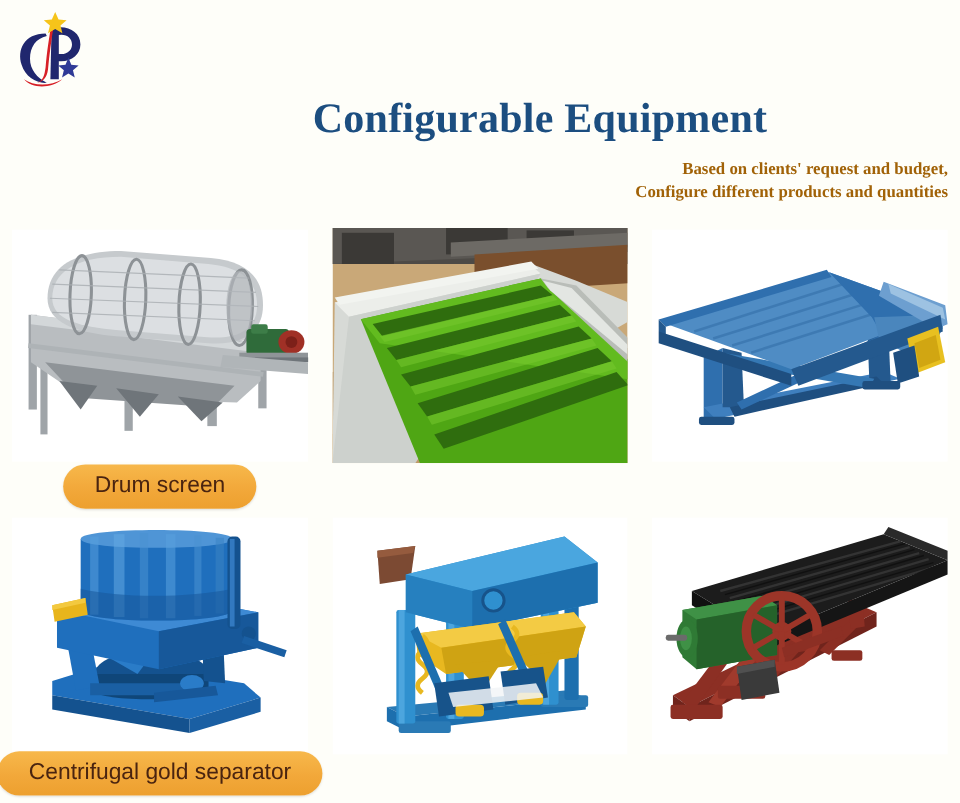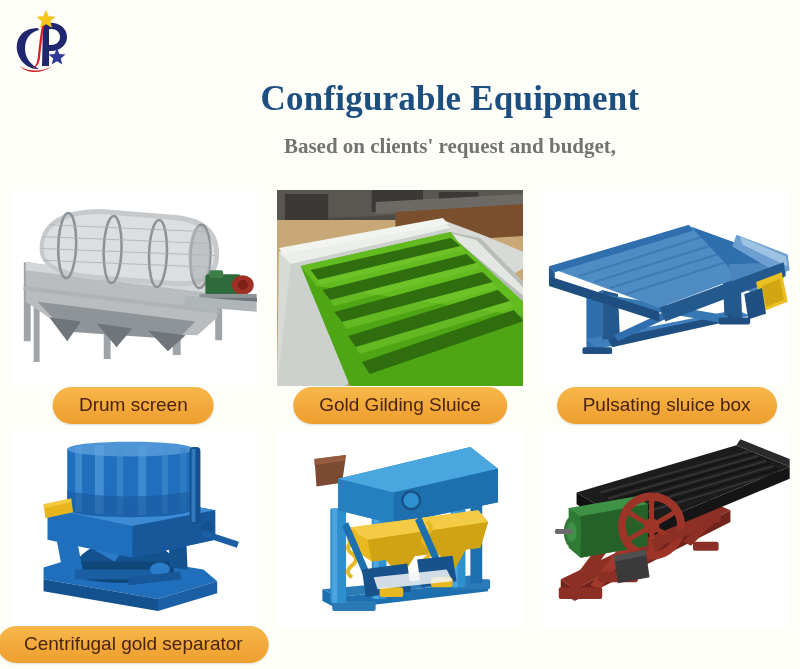--- a/index.html
+++ b/index.html
@@ -17,22 +17,22 @@
   #header{position:absolute;left:110px;top:52px;width:680px;text-align:center;margin-top:28px;}
   #title{
     font-family:"Liberation Serif", serif;
     font-weight:bold;font-size:35px;color:#1c4e80;
     letter-spacing:.2px;line-height:1.1;margin:0;
     text-shadow:0 1px 0 rgba(255,255,255,.6);
   }
   #subtitle{margin-top:13px;}
   .sub-line{
     font-family:"Liberation Serif", serif;
-    font-weight:bold;font-size:21px;color:#737373;
-    line-height:1.38;letter-spacing:0;
+    font-weight:bold;font-size:14px;color:#a16207;
+    line-height:1.38;letter-spacing:0;text-align:right;
   }
 
   
   #grid{
     position:absolute;left:0;top:190px;width:800px;height:479px;
     display:grid;grid-template-columns:repeat(3,1fr);grid-template-rows:1fr 1fr;
   }
   .card{position:relative;}
   .photo{
     position:absolute;left:0;right:0;top:0;
@@ -78,20 +78,21 @@
     <path d="M36 2 L38.8 8.2 L45.5 8.8 L40.4 13.2 L42 19.8 L36 16.2 L30 19.8 L31.6 13.2 L26.5 8.8 L33.2 8.2 Z" fill="#f6c41a"></path>
 
     <path d="M47 40 L49.4 46 L55.5 46.6 L50.8 50.6 L52.3 56.6 L47 53.2 L41.7 56.6 L43.2 50.6 L38.5 46.6 L44.6 46 Z" fill="#2f3a97"></path>
   </svg>
 </div>
 
 <div id="header">
   <h1 id="title">Configurable Equipment</h1>
   <div id="subtitle">
     <div class="sub-line">Based on clients' request and budget,</div>
+    <div class="sub-line">Configure different products and quantities</div>
   </div>
 </div>
 
 <div id="grid">
 
   <div class="card r1">
     <div class="photo">
       <div class="scene">
         <svg viewBox="0 0 250 196" preserveAspectRatio="xMidYMid meet">
           <rect width="250" height="196" fill="#ffffff"></rect>
@@ -207,21 +208,20 @@
             <path d="M80 157 L236 111 L240 117 L84 164 Z"></path>
           </g>
 
           <path d="M176 42 L206 48 L250 92 L250 112 L182 50 Z" fill="#b9bdb8"></path>
           <path d="M178 44 L202 50 L250 98 L250 106 L184 52 Z" fill="#e3e6e2"></path>
 
           <path d="M2 58 L168 28 L174 34 L6 64 Z" fill="#f2f4f0"></path>
         </svg>
       </div>
     </div>
-    <div class="pill">Gold Gilding Sluice</div>
   </div>
 
   <div class="card r1">
     <div class="photo">
       <div class="scene">
         <svg viewBox="0 0 250 196" preserveAspectRatio="xMidYMid meet">
           <rect width="250" height="196" fill="#ffffff"></rect>
 
           <g>
             <path d="M44 108 L60 100 L60 156 L44 164 Z" fill="#2f6fae"></path>
@@ -259,21 +259,20 @@
 
           <path d="M118 118 L244 72 L246 86 L124 132 Z" fill="#24598e"></path>
 
           <path d="M216 92 L242 82 L248 112 L222 122 Z" fill="#e8c020"></path>
           <path d="M222 96 L240 89 L244 110 L226 117 Z" fill="#d1a612"></path>
 
           <path d="M204 104 L222 98 L226 124 L208 130 Z" fill="#1f4f80"></path>
         </svg>
       </div>
     </div>
-    <div class="pill">Pulsating sluice box</div>
   </div>
 
   <div class="card r2">
     <div class="photo">
       <div class="scene">
         <svg viewBox="0 0 250 200" preserveAspectRatio="xMidYMid meet">
           <rect width="250" height="200" fill="#ffffff"></rect>
 
           <path d="M34 150 L150 170 L210 152 L196 140 L86 122 L34 138 Z" fill="#1f6fbd"></path>
           <path d="M34 150 L150 170 L150 182 L34 162 Z" fill="#14528f"></path>

